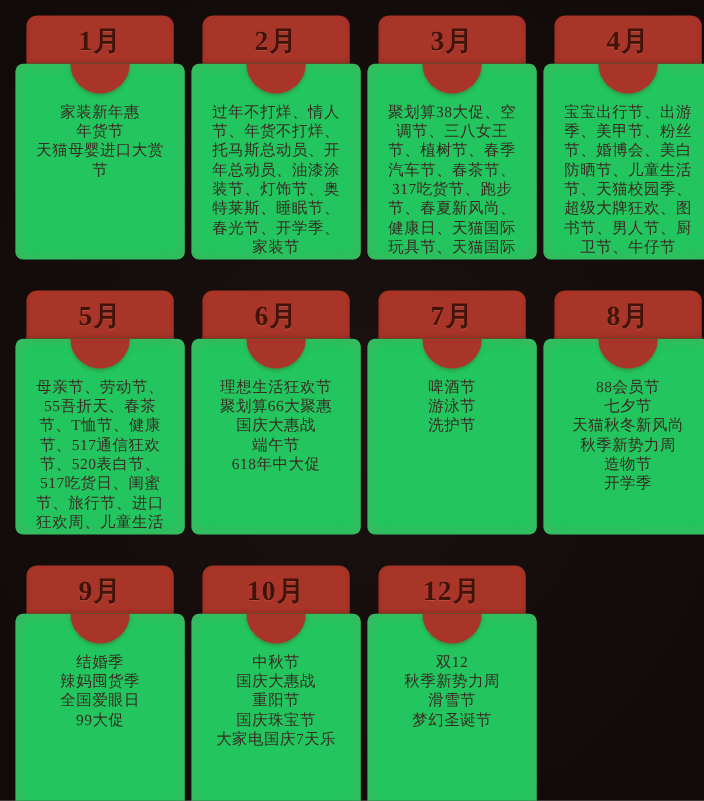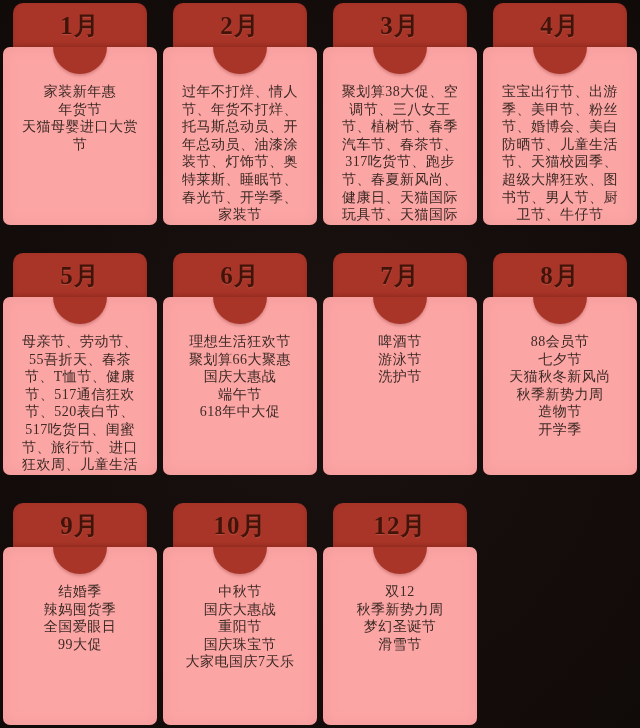--- a/index.html
+++ b/index.html
@@ -5,21 +5,21 @@
   html,body{margin:0;padding:0;}
   body{
     width:640px;height:728px;
     background:radial-gradient(ellipse at center,#1b1210 0%,#140d0b 55%,#100a09 100%);
     font-family:"Liberation Serif", serif;
     overflow:hidden;
   }
   .poster{
     box-sizing:border-box;
     width:640px;height:728px;
-    padding:3px;
+    padding:14px;
     display:grid;
     grid-template-columns:repeat(4,154px);
     column-gap:6px;
     row-gap:28px;
   }
   .card{width:154px;}
   .tab{
     width:134px;height:44px;
     margin:0 auto;
     background:#A93528;
@@ -31,21 +31,21 @@
     font-family:"Liberation Serif", serif;
     font-weight:700;
     font-size:25px;
     color:#421309;
     letter-spacing:1px;
     text-shadow:0 1px 1px rgba(255,200,190,0.18);
   }
   .card-body{
     position:relative;
     width:154px;height:178px;
-    background:#fca5a5;
+    background:#22c55e;
     border-radius:7px;
     box-shadow:inset 0 0 14px rgba(195,120,108,0.22);
     overflow:hidden;
   }
   .notch{
     position:absolute;
     top:0;left:50%;
     transform:translateX(-50%);
     width:54px;height:27px;
     background:#A93528;
@@ -204,19 +204,19 @@
 
   <div class="card">
     <div class="tab">
       <span class="month-label">12月</span>
     </div>
     <div class="card-body">
       <div class="notch"></div>
       <div class="events">
           <div class="event-line">双12</div>
           <div class="event-line">秋季新势力周</div>
+          <div class="event-line">滑雪节</div>
           <div class="event-line">梦幻圣诞节</div>
-          <div class="event-line">滑雪节</div>
         </div>
     </div>
   </div>
 
 </div>
 
 </body></html>

